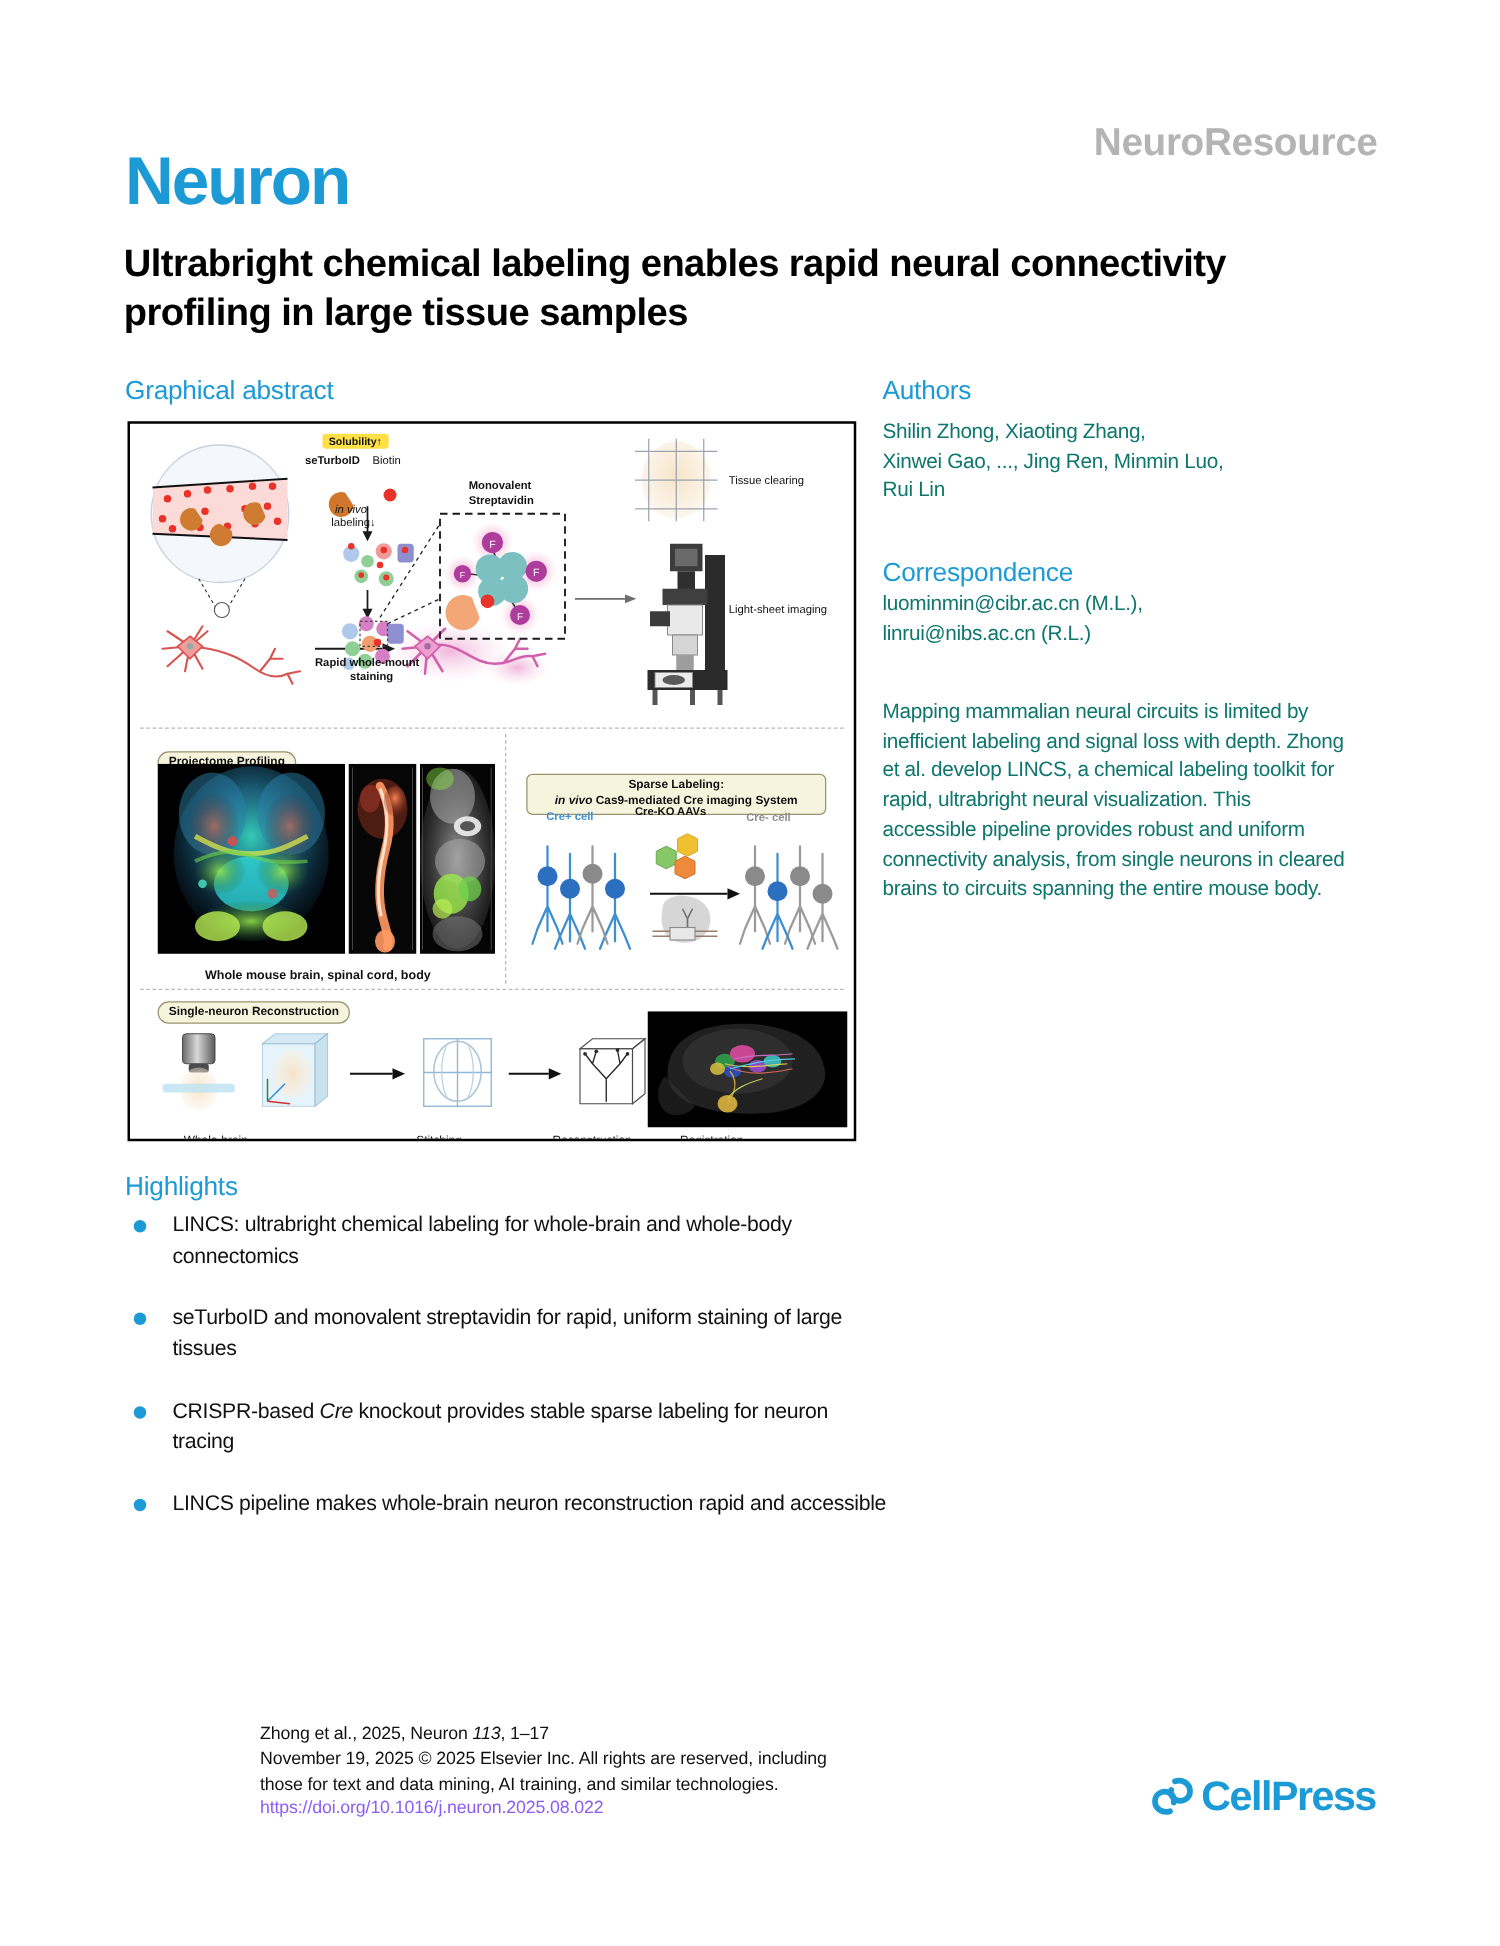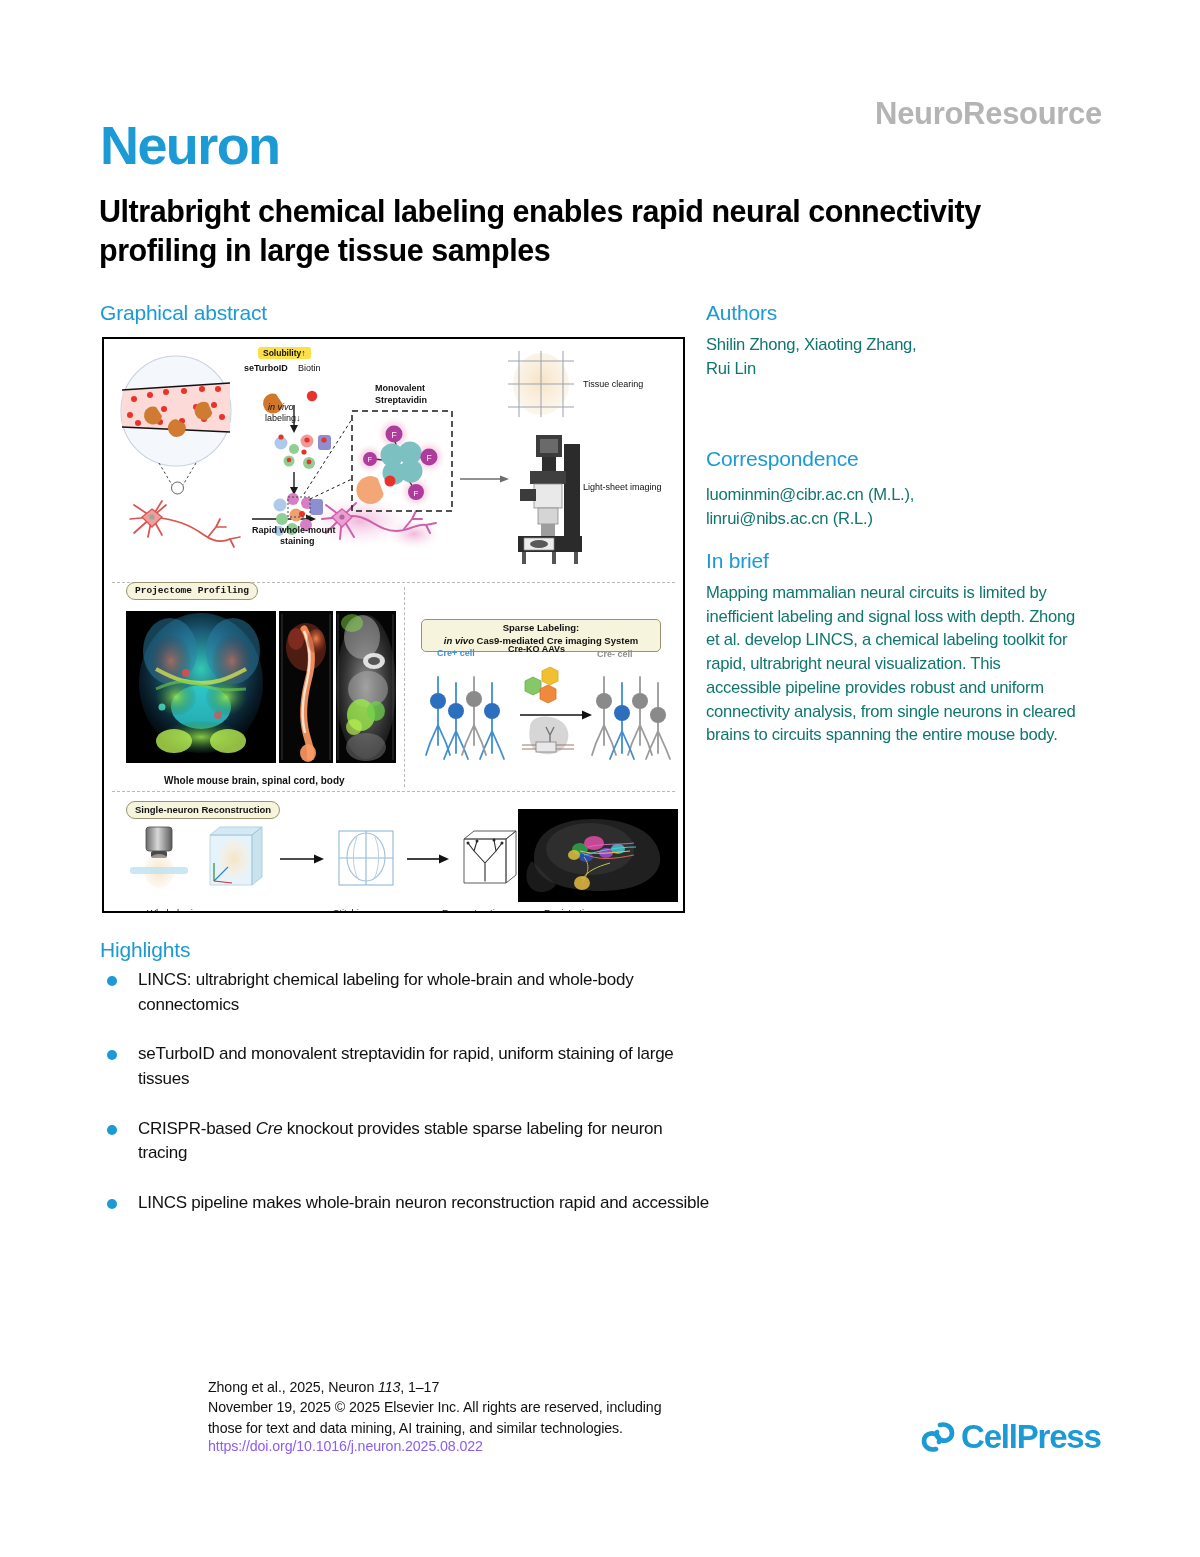--- a/index.html
+++ b/index.html
@@ -317,21 +317,21 @@
     <div class="ga-label reg" style="left:194px; top:24px;">Biotin</div>
     <div class="ga-label reg" style="left:164px; top:63px; font-style:italic;">in vivo</div>
     <div class="ga-label reg" style="left:161px; top:74px;">labeling↓</div>
     <div class="ga-label" style="left:271px; top:44px;">Monovalent</div>
     <div class="ga-label" style="left:271px; top:56px;">Streptavidin</div>
     <div class="ga-label reg" style="left:479px; top:40px;">Tissue clearing</div>
     <div class="ga-label reg" style="left:479px; top:143px;">Light-sheet imaging</div>
     <div class="ga-label" style="left:148px; top:186px;">Rapid whole-mount</div>
     <div class="ga-label" style="left:176px; top:197px;">staining</div>
 
-    <div class="ga-pill" style="left:22px; top:243px;font-family:Liberation Mono, monospace;">Projectome Profiling</div>
+    <div class="ga-pill" style="left:22px; top:262px;">Projectome Profiling</div>
 
     <svg width="270" height="165" style="position:absolute; left:22px; top:272px;">
       <defs>
         <radialGradient id="brainG1" cx="50%" cy="40%" r="60%">
           <stop offset="0%" stop-color="#39e0c8" stop-opacity="0.9"></stop>
           <stop offset="45%" stop-color="#31a8d8" stop-opacity="0.55"></stop>
           <stop offset="100%" stop-color="#0d2a44" stop-opacity="0.2"></stop>
         </radialGradient>
         <radialGradient id="brainG2" cx="50%" cy="50%" r="55%">
           <stop offset="0%" stop-color="#9ae84a" stop-opacity="0.85"></stop>
@@ -564,34 +564,34 @@
 
    </div>
   </div>
 
   <div class="rcol">
 
     <div class="r-block" style="top:301px;">
       <div class="sec-head">Authors</div>
       <div class="r-body" style="margin-top:8px;">
         <div>Shilin Zhong, Xiaoting Zhang,</div>
+        <div>Xinwei Gao, ..., Jing Ren, Minmin Luo,</div>
         <div>Rui Lin</div>
       </div>
     </div>
 
     <div class="r-block" style="top:447px;">
       <div class="sec-head">Correspondence</div>
-      <div class="r-body" style="margin-top:12px;">
+      <div class="r-body" style="margin-top:0;">
         <div>luominmin@cibr.ac.cn (M.L.),</div>
         <div>linrui@nibs.ac.cn (R.L.)</div>
       </div>
     </div>
 
     <div class="r-block" style="top:549px;">
-      <div class="sec-head">In brief</div>
       <div class="r-body" style="margin-top:8px;">Mapping mammalian neural circuits is limited by inefficient labeling and signal loss with depth. Zhong et al. develop LINCS, a chemical labeling toolkit for rapid, ultrabright neural visualization. This accessible pipeline provides robust and uniform connectivity analysis, from single neurons in cleared brains to circuits spanning the entire mouse body.</div>
     </div>
   </div>
 
   <div class="hl-head sec-head">Highlights</div>
 
   <div class="hl-list">
     <div class="hl-item">
       <span class="hl-bullet"></span>
       <span class="hl-text">LINCS: ultrabright chemical labeling for whole-brain and whole-body connectomics</span>

